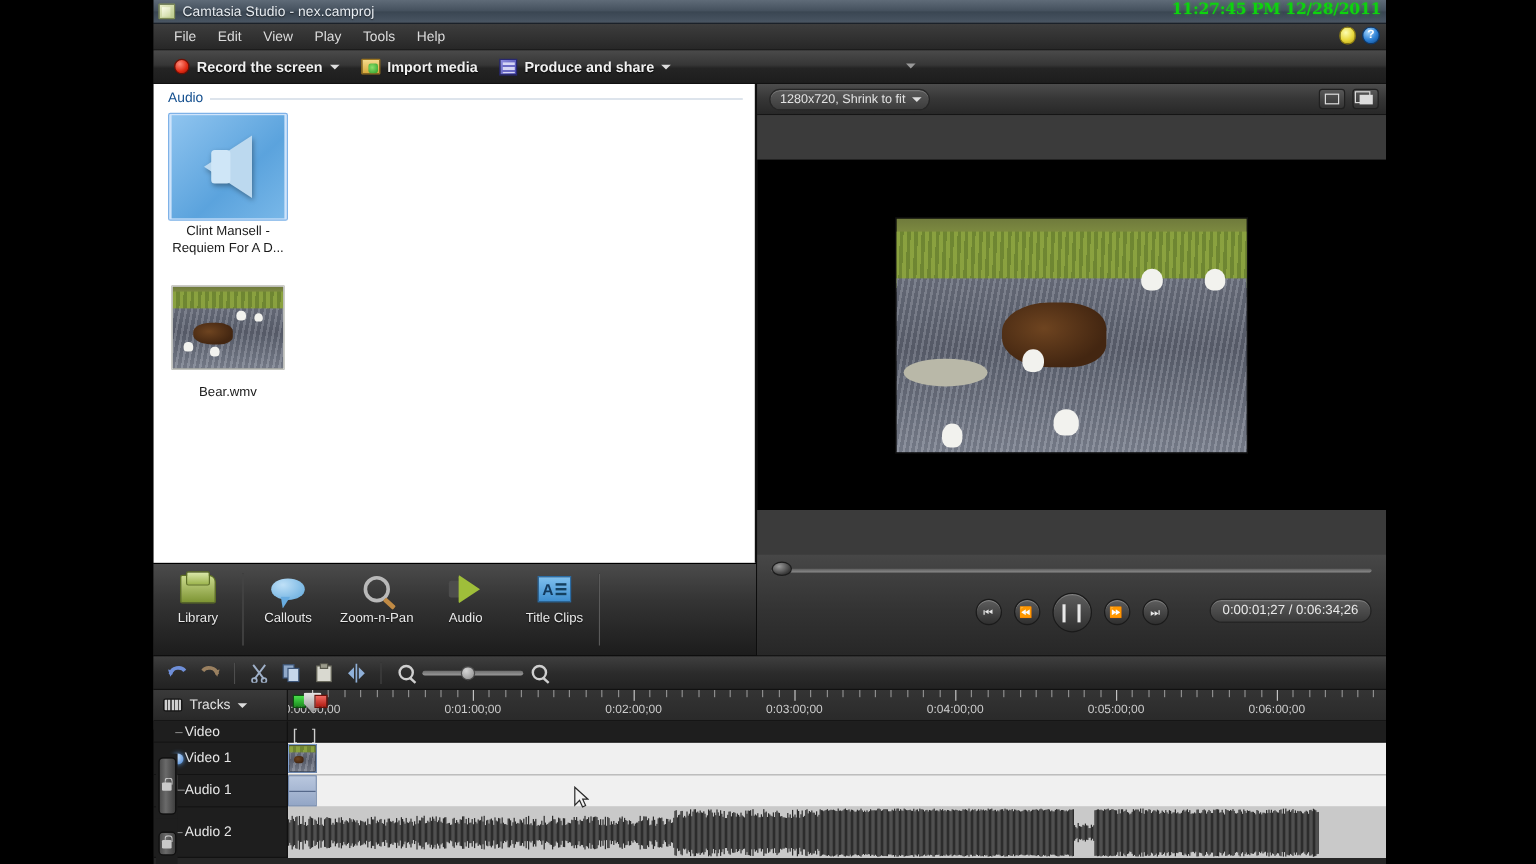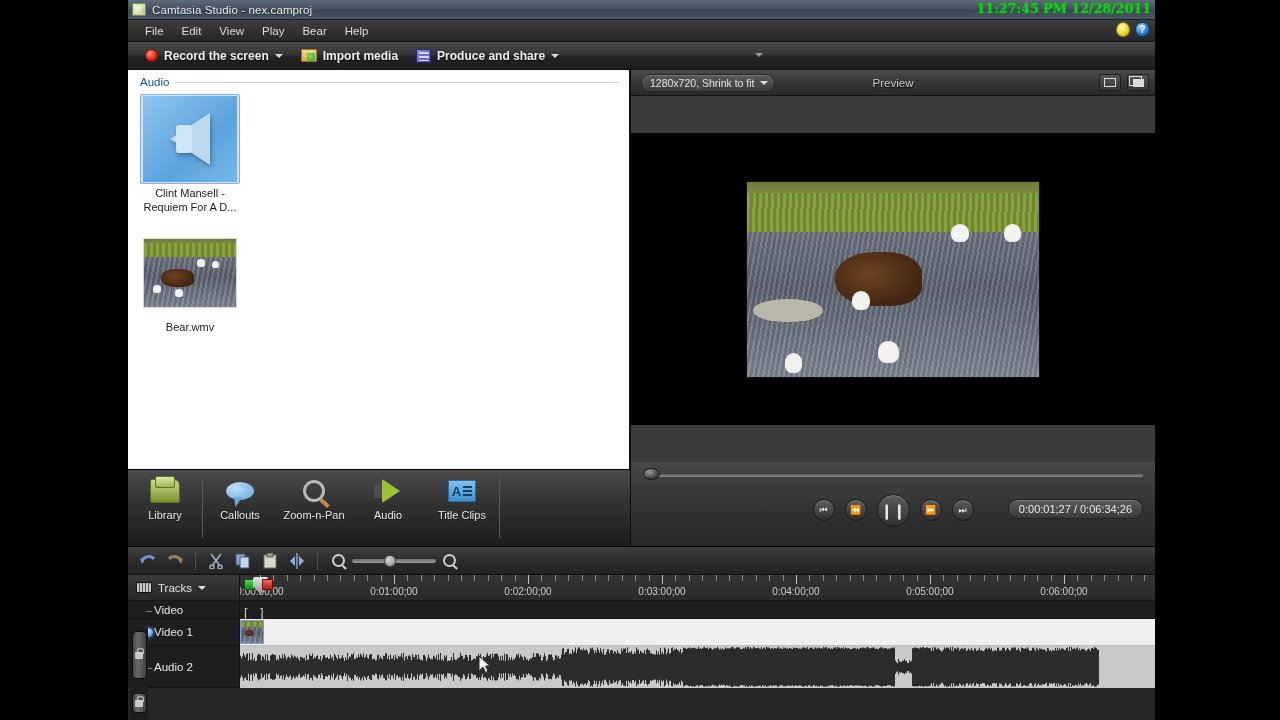--- a/index.html
+++ b/index.html
@@ -352,21 +352,21 @@
     <div class="title-icon"></div>
     <div class="title-text">Camtasia Studio - nex.camproj</div>
     <div class="clock">11:27:45 PM 12/28/2011</div>
   </div>
 
   <div class="menubar">
     <div class="mi">File</div>
     <div class="mi">Edit</div>
     <div class="mi">View</div>
     <div class="mi">Play</div>
-    <div class="mi">Bear</div>
+    <div class="mi">Tools</div>
     <div class="mi">Help</div>
     <div class="menu-right">
       <div class="bulb"></div>
       <div class="helpbtn">?</div>
     </div>
   </div>
 
   <div class="maintoolbar">
     <div class="tb-item">
       <div class="rec-dot"></div>
@@ -469,21 +469,20 @@
         <div class="tabsep"></div>
       </div>
     </div>
 
     <div class="rightpane">
       <div class="preview-head">
         <div class="dim-select">
           <span>1280x720, Shrink to fit</span>
           <div class="caret"></div>
         </div>
-        <div class="preview-title">Preview</div>
         <div class="preview-head-right">
           <div class="phbtn">
               <div class="sq"></div>
             </div>
           <div class="phbtn">
               <div class="sq2"></div>
             </div>
         </div>
       </div>
 
@@ -709,20 +708,29 @@
             <div class="scene">
               <div class="sky"></div>
                 <div class="grass"></div>
                 <div class="water"></div>
               <div class="bear" style="left:20%;top:42%;width:36%;height:28%"></div>
             </div>
           </div>
         </div>
       </div>
 
+      <div class="trackrow">
+        <div class="tname">
+          <span class="elbow"></span>
+          <span>Audio 1</span>
+        </div>
+        <div class="tcontent">
+          <div class="clip-audio"></div>
+        </div>
+      </div>
 
       <div class="trackrow wave-row">
         <div class="tname">
           <span class="dash">–</span>
           <span>Audio 2</span>
         </div>
         <div class="tcontent" style="border-bottom:none">
           <div class="wave" id="wave">
               <div class="bar" style="left: 0px; height: 21.5529px;"></div>
               <div class="bar" style="left: 1px; height: 16.7882px;"></div>

